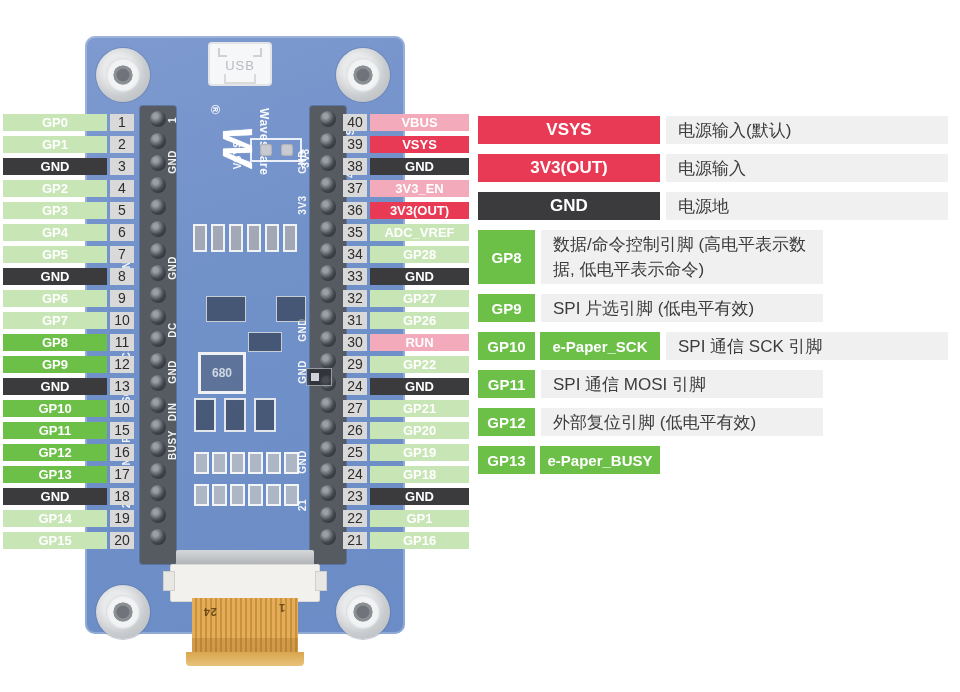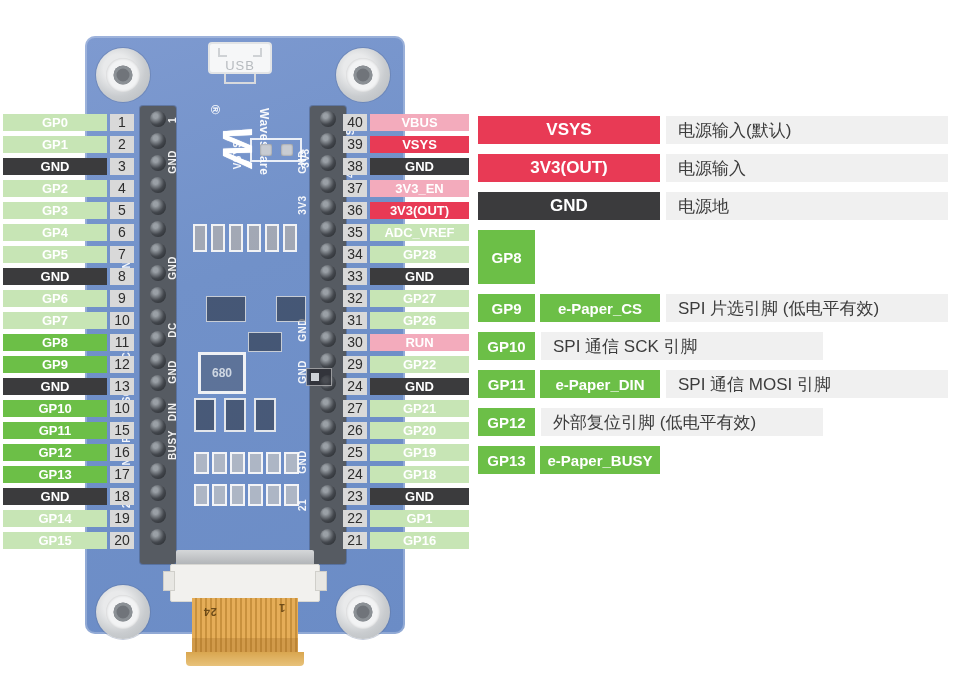--- a/index.html
+++ b/index.html
@@ -14,21 +14,21 @@
   .hole { position:absolute; width:54px; height:54px; border-radius:50%;
           background:radial-gradient(circle at 40% 38%,#e9eaeb 0 30%,#c9cccf 60%,#b4b8bb 100%);
           box-shadow:0 0 0 1px rgba(90,110,150,.35); }
   .hole::before { content:""; position:absolute; left:50%; top:50%; width:34px; height:34px;
           transform:translate(-50%,-50%); border-radius:50%; background:#f2f3f4;
           box-shadow:inset 0 0 3px rgba(0,0,0,.2); }
   .hole::after { content:""; position:absolute; left:50%; top:50%; width:19px; height:19px;
           transform:translate(-50%,-50%); border-radius:50%; background:#70747a;
           box-shadow:inset 0 0 0 3px #8b9095; }
 
-  .usb { position:absolute; left:123px; top:6px; width:64px; height:32px;
+  .usb { position:absolute; left:123px; top:6px; width:64px; height:44px;
          background:#f6f7f8; border:2px solid #e2e4e6; border-radius:4px; }
   .usb-label { position:absolute; left:0; right:0; top:14px; text-align:center;
          color:#b7bbbf; font-size:13px; letter-spacing:1px; }
   .usb::before { content:""; position:absolute; left:8px; top:4px; width:7px; height:7px;
          border-left:2px solid #cfd2d5; border-bottom:2px solid #cfd2d5; }
   .usb::after { content:""; position:absolute; right:8px; top:4px; width:7px; height:7px;
          border-right:2px solid #cfd2d5; border-bottom:2px solid #cfd2d5; }
   .usb-bracket { position:absolute; left:139px; top:38px; width:32px; height:10px;
          border:2px solid #d8dadd; border-top:none; }
 
@@ -438,33 +438,33 @@
     <span class="t-desc">电源输入</span>
   </div>
         <div class="t-row v-gnd">
     <span class="t-plabel">GND</span>
     <span class="t-desc">电源地</span>
   </div>
       </div>
     <div style="display:flex;flex-direction:column;gap:10px;">
         <div class="t-row tall">
     <span class="t-gp">GP8</span>
+    <span class="t-desc">数据/命令控制引脚 (高电平表示数据, 低电平表示命令)</span>
   </div>
         <div class="t-row">
     <span class="t-gp">GP9</span>
-    <span class="t-name">e-Paper_CS</span>
     <span class="t-desc">SPI 片选引脚 (低电平有效)</span>
   </div>
         <div class="t-row">
     <span class="t-gp">GP10</span>
+    <span class="t-name">e-Paper_SCK</span>
     <span class="t-desc">SPI 通信 SCK 引脚</span>
   </div>
         <div class="t-row">
     <span class="t-gp">GP11</span>
-    <span class="t-name">e-Paper_DIN</span>
     <span class="t-desc">SPI 通信 MOSI 引脚</span>
   </div>
         <div class="t-row">
     <span class="t-gp">GP12</span>
     <span class="t-desc">外部复位引脚 (低电平有效)</span>
   </div>
         <div class="t-row">
     <span class="t-gp">GP13</span>
     <span class="t-name">e-Paper_BUSY</span>
   </div>

